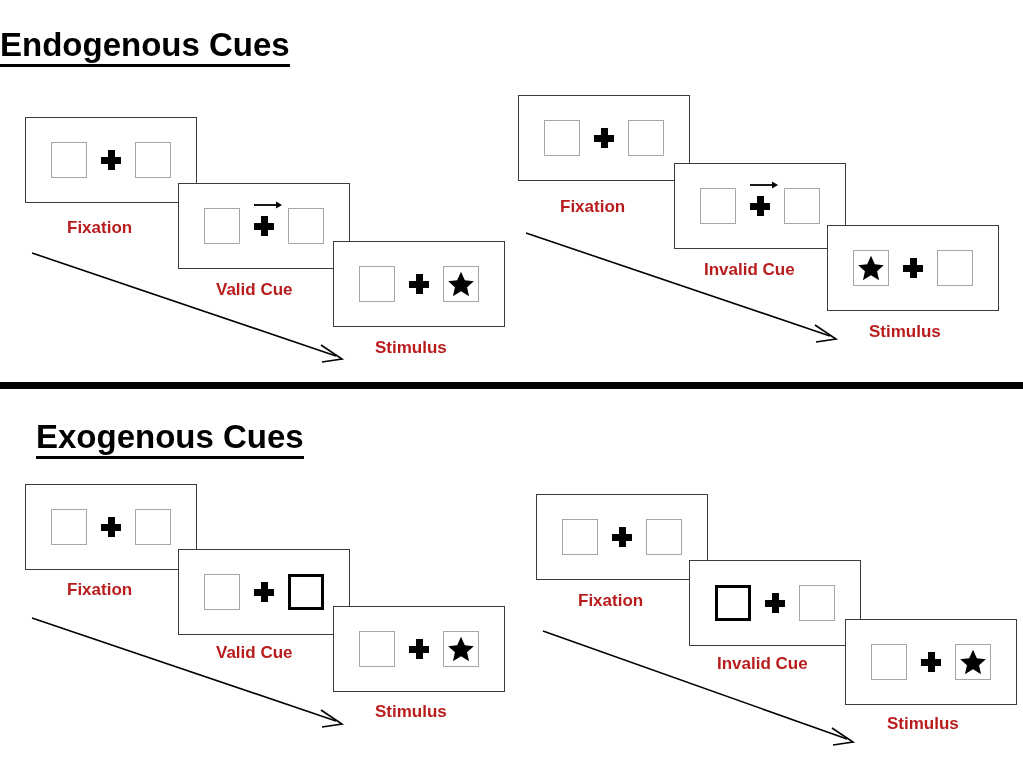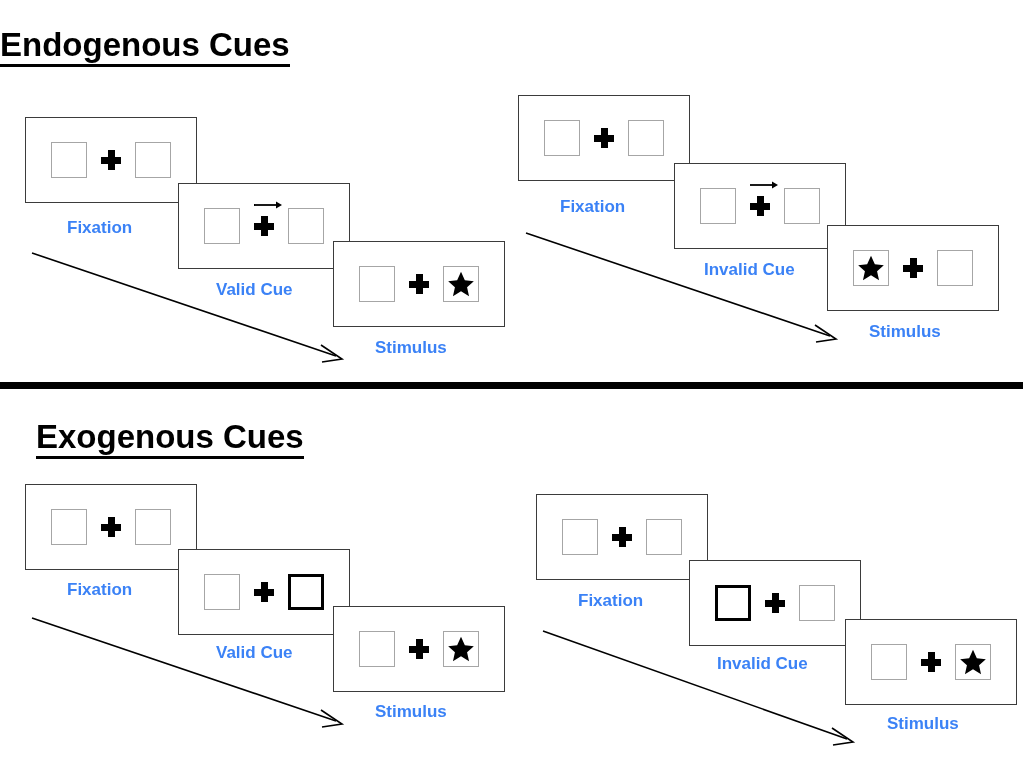--- a/index.html
+++ b/index.html
@@ -123,21 +123,21 @@
     width: 28px;
     height: 28px;
     display: block;
   }
 
   
   .caption {
     position: absolute;
     font-size: 17px;
     font-weight: bold;
-    color: #3b82f6;
+    color: #b91c1c;
     white-space: nowrap;
   }
 
   
   .time-arrow {
     position: absolute;
     overflow: visible;
   }
 </style>
 </head>

